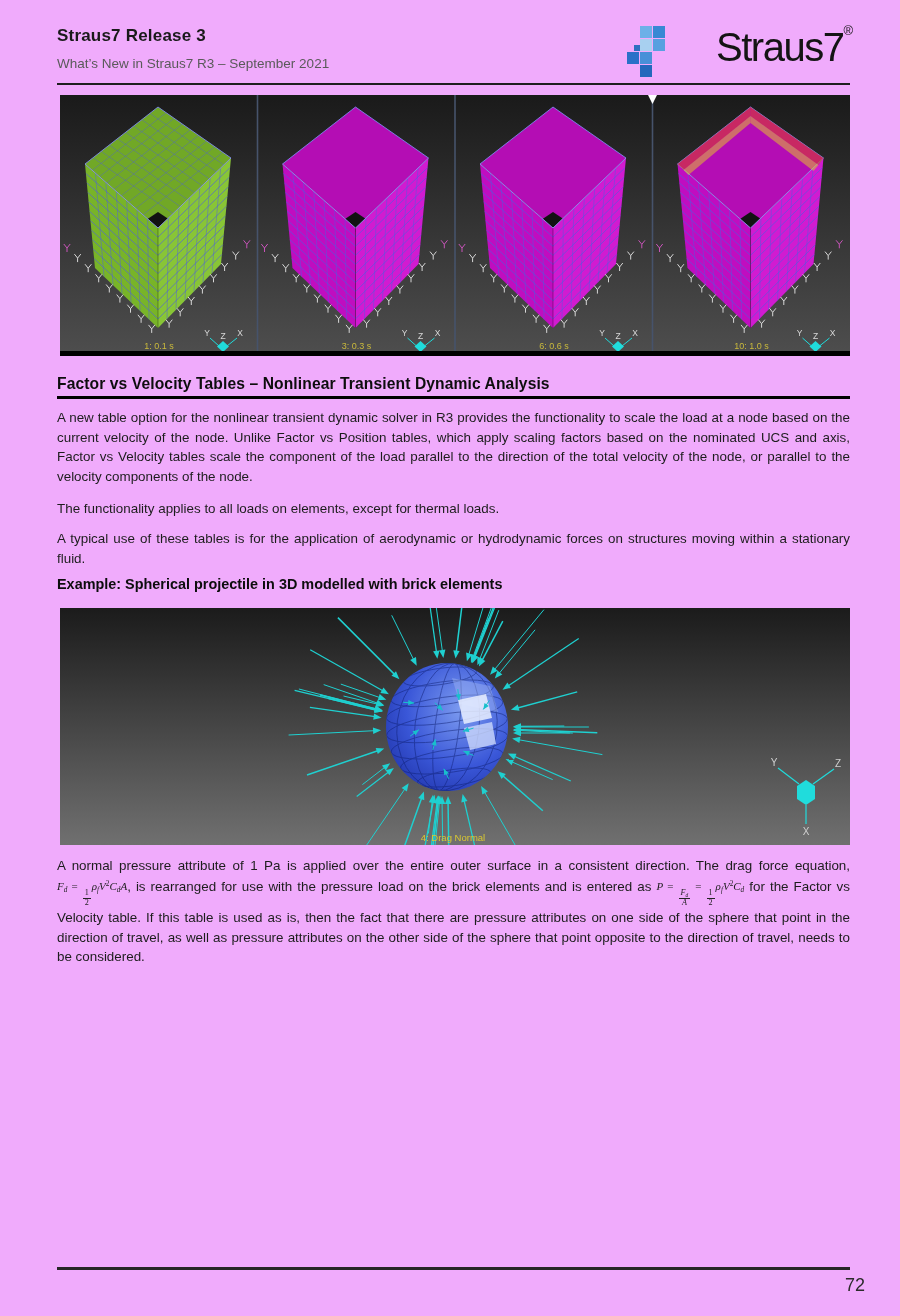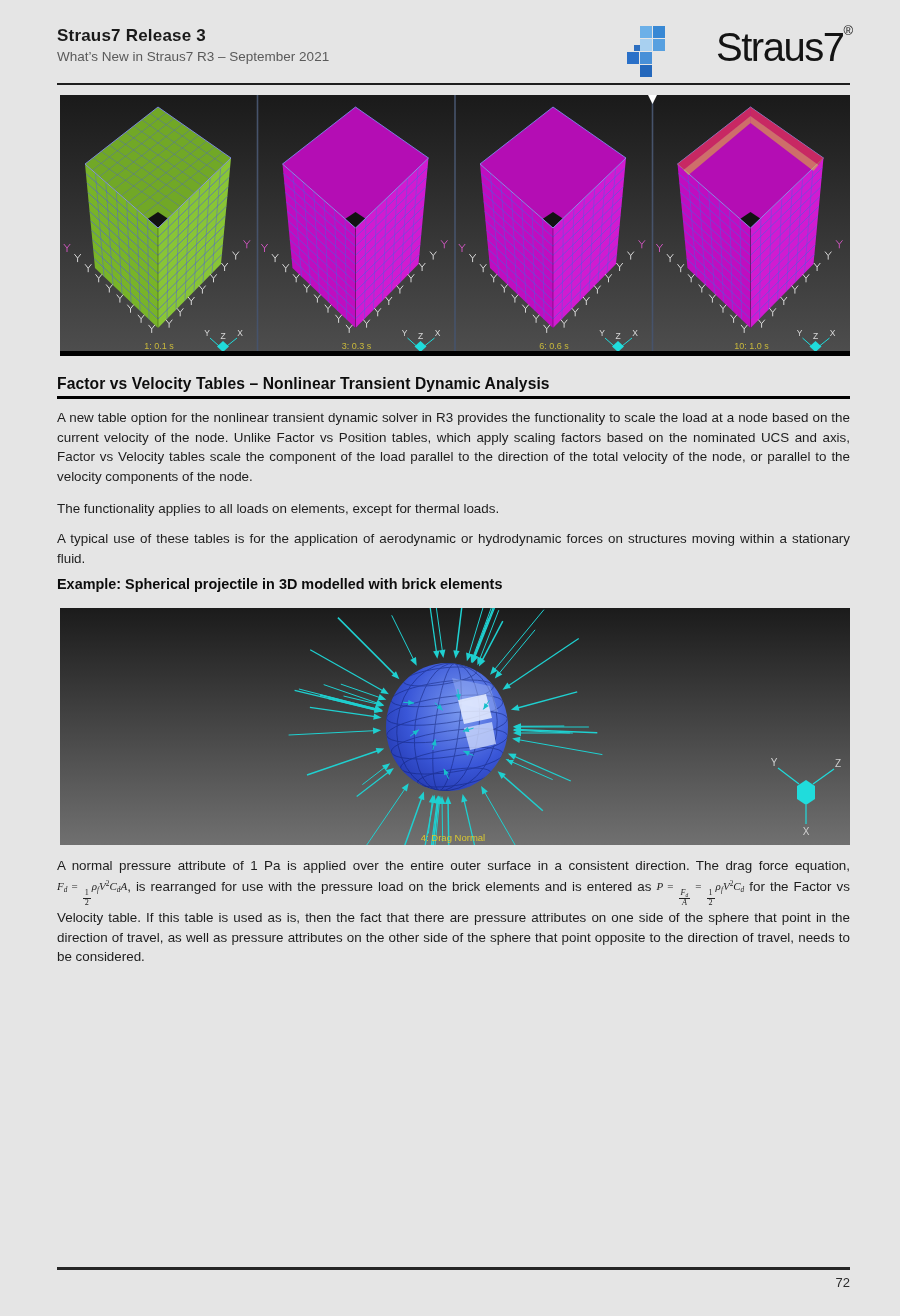--- a/index.html
+++ b/index.html
@@ -1,23 +1,23 @@
 <!DOCTYPE html>
 <html><head>
 <meta charset="utf-8">
 <style>
   * { margin:0; padding:0; box-sizing:border-box; }
   html,body { background:#ffffff; }
   body { width:900px; height:1316px; position:relative; font-family:"Liberation Sans", sans-serif; color:#1d1d1d; }
-  .page { position:absolute; inset:0; background:#e5e5e5; overflow:hidden; }
+  .page { position:absolute; inset:0; background:#f0abfc; overflow:hidden; }
 
   
   .hdr { position:absolute; top:26px; left:57px; right:47px; }
   .doc-title { font-size:17px; font-weight:bold; color:#1a1a1a; letter-spacing:0.2px; }
-  .doc-subtitle { font-size:13.5px; color:#5a5a5a; margin-top:3px; }
+  .doc-subtitle { font-size:13.5px; color:#5a5a5a; margin-top:10px; }
   .logo { position:absolute; top:-2px; right:0; display:flex; align-items:flex-start;gap:44px; }
   .logo-mark { position:relative; width:40px; height:53px; margin-right:5px; margin-top:2px; }
   .logo-text { font-size:40px; color:#141414; letter-spacing:-1.5px; line-height:1.1; font-weight:500; }
   .logo-reg { font-size:13px; vertical-align:26px; letter-spacing:0; }
   .hrule { position:absolute; left:57px; width:793px; background:#1f1f1f; }
   .rule-top { top:83px; height:2px; }
   .rule-heading { top:396px; height:2.5px; background:#000; }
   .rule-footer { top:1267px; height:2.5px; background:#262626; }
 
   
@@ -41,21 +41,21 @@
   .eq .mi { font-style:italic; }
   .eq .mn { font-style:normal; }
   .eq .msub { font-size:0.66em; font-style:italic; vertical-align:-0.32em; }
   .eq .msup { font-size:0.66em; vertical-align:0.5em; }
   .eq .frac { display:inline-flex; flex-direction:column; align-items:center; vertical-align:-0.6em;
               line-height:1.05; font-size:0.74em; margin:0 1px; }
   .eq .frac .num { border-bottom:1px solid #222; padding:0 2px; }
   .eq .frac .den { padding:0 2px; }
 
   
-  .page-number { position:absolute; top:1275px; right:50px; font-size:13px; color:#2b2b2b; }
+  .page-number { position:absolute; top:1275px; right:35px; font-size:18px; color:#2b2b2b; }
 </style>
 </head>
 <body>
 
 <div class="page">
 
   <div class="hdr">
     <div class="doc-title">Straus7 Release 3</div>
     <div class="doc-subtitle">What’s New in Straus7 R3 – September 2021</div>
     <div class="logo">

